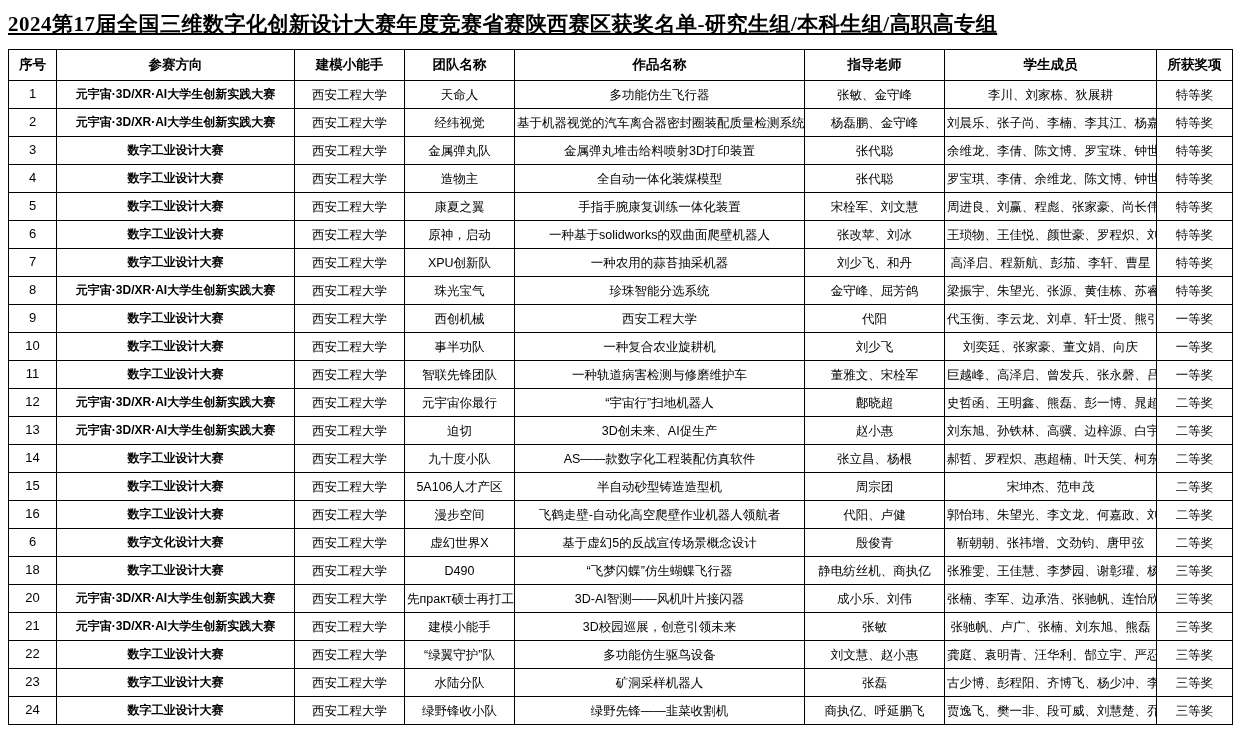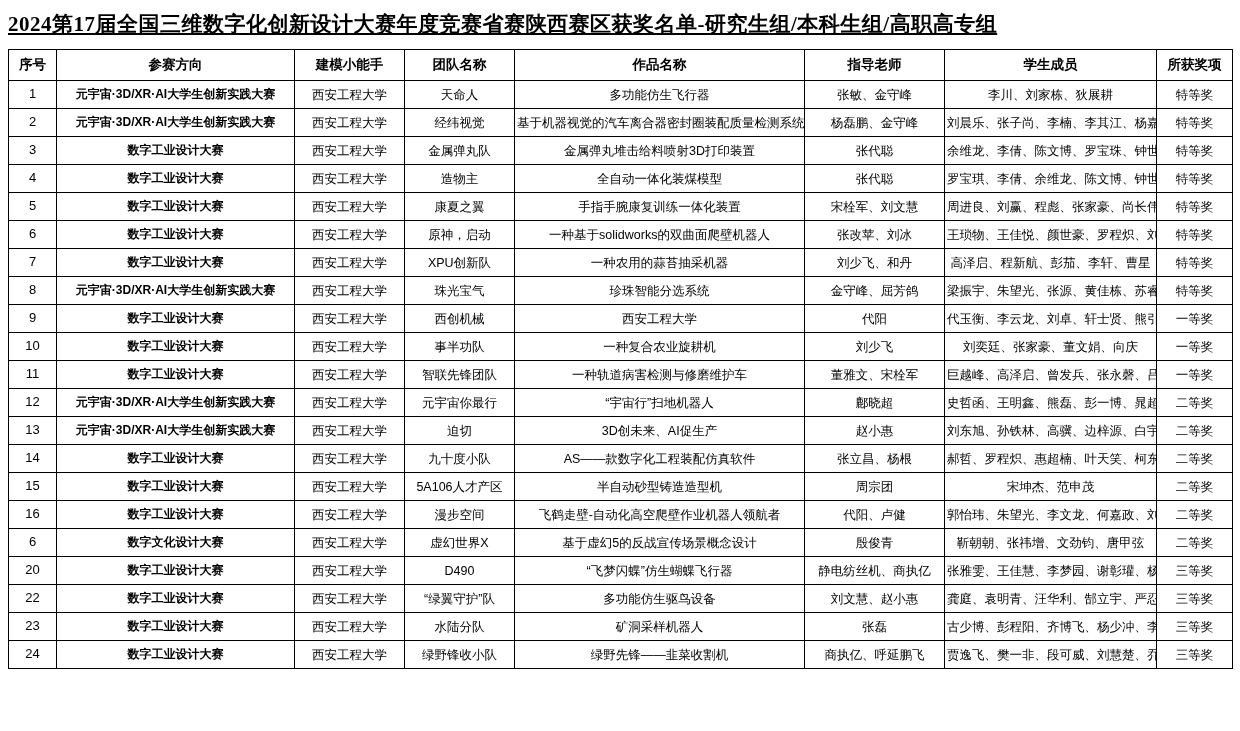--- a/index.html
+++ b/index.html
@@ -262,27 +262,47 @@
           <td class="idx">6</td>
           <td class="dir">数字文化设计大赛</td>
           <td class="school">西安工程大学</td>
           <td class="team">虚幻世界X</td>
           <td class="work">基于虚幻5的反战宣传场景概念设计</td>
           <td class="teacher">殷俊青</td>
           <td class="stu">靳朝朝、张祎增、文劲钧、唐甲弦</td>
           <td class="award">二等奖</td>
         </tr>
         <tr>
-          <td class="idx">20</td>
+          <td class="idx">18</td>
           <td class="dir">数字工业设计大赛</td>
           <td class="school">西安工程大学</td>
           <td class="team">D490</td>
           <td class="work">“飞梦闪蝶”仿生蝴蝶飞行器</td>
           <td class="teacher">静电纺丝机、商执亿</td>
           <td class="stu">张雅雯、王佳慧、李梦园、谢彰瓘、杨闪闪</td>
+          <td class="award">三等奖</td>
+        </tr>
+        <tr>
+          <td class="idx">20</td>
+          <td class="dir">元宇宙·3D/XR·AI大学生创新实践大赛</td>
+          <td class="school">西安工程大学</td>
+          <td class="team">先практ硕士再打工</td>
+          <td class="work">3D-AI智测——风机叶片接闪器</td>
+          <td class="teacher">成小乐、刘伟</td>
+          <td class="stu">张楠、李军、边承浩、张驰帆、连怡欣</td>
+          <td class="award">三等奖</td>
+        </tr>
+        <tr>
+          <td class="idx">21</td>
+          <td class="dir">元宇宙·3D/XR·AI大学生创新实践大赛</td>
+          <td class="school">西安工程大学</td>
+          <td class="team">建模小能手</td>
+          <td class="work">3D校园巡展，创意引领未来</td>
+          <td class="teacher">张敏</td>
+          <td class="stu">张驰帆、卢广、张楠、刘东旭、熊磊</td>
           <td class="award">三等奖</td>
         </tr>
         <tr>
           <td class="idx">22</td>
           <td class="dir">数字工业设计大赛</td>
           <td class="school">西安工程大学</td>
           <td class="team">“绿翼守护”队</td>
           <td class="work">多功能仿生驱鸟设备</td>
           <td class="teacher">刘文慧、赵小惠</td>
           <td class="stu">龚庭、袁明青、汪华利、郜立宇、严忍欣</td>

